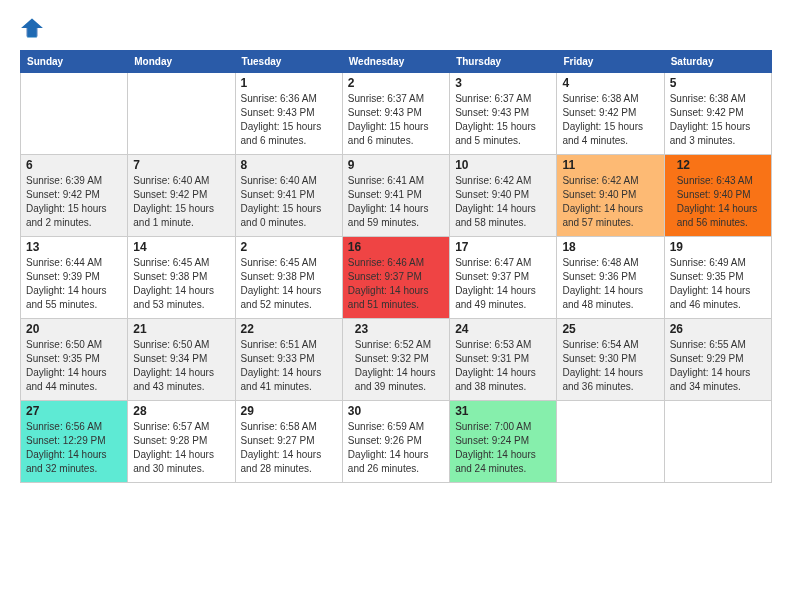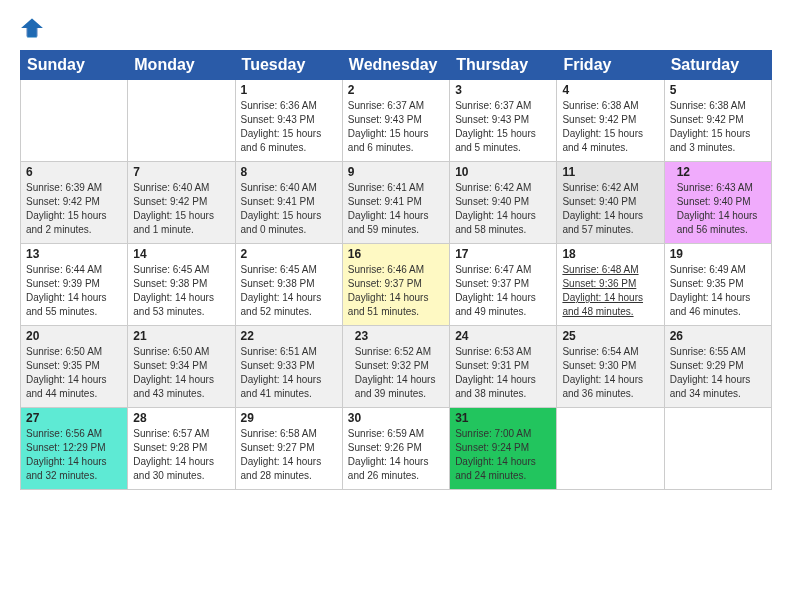--- a/index.html
+++ b/index.html
@@ -56,21 +56,21 @@
     .calendar {
       width: 100%;
       border-collapse: collapse;
       font-size: 10px;
     }
     .calendar th {
       background: #2a5ba8;
       color: #fff;
       text-align: left;
       padding: 5px 6px;
-      font-size: 16px;
+      font-size: 10px;
       font-weight: bold;
       border: 1px solid #2a5ba8;
     }
     .calendar td {
       border: 1px solid #ccc;
       vertical-align: top;
       padding: 3px 5px;
       width: calc(100% / 7);
       height: 82px;
       background: #fff;
@@ -201,28 +201,28 @@
 Daylight: 14 hours
 and 59 minutes.</div>
           </td>
           <td style="background: rgb(240, 240, 240);">
             <span class="day-number">10</span>
             <div class="day-info" style="white-space: pre-line;">Sunrise: 6:42 AM
 Sunset: 9:40 PM
 Daylight: 14 hours
 and 58 minutes.</div>
           </td>
-          <td style="background: #e5e5e5;">
+          <td style="background: #fdba74;">
             <span class="day-number">11</span>
             <div class="day-info" style="white-space: pre-line;">Sunrise: 6:42 AM
 Sunset: 9:40 PM
 Daylight: 14 hours
 and 57 minutes.</div>
           </td>
-          <td style="background: #f0abfc; padding-left: 12px;">
+          <td style="background: #f97316; padding-left: 12px;">
             <span class="day-number">12</span>
             <div class="day-info" style="white-space: pre-line;">Sunrise: 6:43 AM
 Sunset: 9:40 PM
 Daylight: 14 hours
 and 56 minutes.</div>
           </td>
         </tr>
         <tr>
           <td style="background: rgb(255, 255, 255);">
             <span class="day-number">13</span>
@@ -238,37 +238,37 @@
 Daylight: 14 hours
 and 53 minutes.</div>
           </td>
           <td style="background: rgb(255, 255, 255);">
             <span class="day-number">2</span>
             <div class="day-info" style="white-space: pre-line;">Sunrise: 6:45 AM
 Sunset: 9:38 PM
 Daylight: 14 hours
 and 52 minutes.</div>
           </td>
-          <td style="background: #fef9c3;">
+          <td style="background: #ef4444;">
             <span class="day-number">16</span>
             <div class="day-info" style="white-space: pre-line;">Sunrise: 6:46 AM
 Sunset: 9:37 PM
 Daylight: 14 hours
 and 51 minutes.</div>
           </td>
           <td style="background: rgb(255, 255, 255);">
             <span class="day-number">17</span>
             <div class="day-info" style="white-space: pre-line;">Sunrise: 6:47 AM
 Sunset: 9:37 PM
 Daylight: 14 hours
 and 49 minutes.</div>
           </td>
           <td style="background: rgb(255, 255, 255);">
             <span class="day-number">18</span>
-            <div class="day-info" style="white-space: pre-line; text-decoration: underline;">Sunrise: 6:48 AM
+            <div class="day-info" style="white-space: pre-line;">Sunrise: 6:48 AM
 Sunset: 9:36 PM
 Daylight: 14 hours
 and 48 minutes.</div>
           </td>
           <td style="background: rgb(255, 255, 255);">
             <span class="day-number">19</span>
             <div class="day-info" style="white-space: pre-line;">Sunrise: 6:49 AM
 Sunset: 9:35 PM
 Daylight: 14 hours
 and 46 minutes.</div>
@@ -347,21 +347,21 @@
 Daylight: 14 hours
 and 28 minutes.</div>
           </td>
           <td style="background: rgb(255, 255, 255);">
             <span class="day-number">30</span>
             <div class="day-info" style="white-space: pre-line;">Sunrise: 6:59 AM
 Sunset: 9:26 PM
 Daylight: 14 hours
 and 26 minutes.</div>
           </td>
-          <td style="background: #22c55e;">
+          <td style="background: #86efac;">
             <span class="day-number">31</span>
             <div class="day-info" style="white-space: pre-line;">Sunrise: 7:00 AM
 Sunset: 9:24 PM
 Daylight: 14 hours
 and 24 minutes.</div>
           </td>
           <td class="empty-cell"></td>
           <td class="empty-cell"></td>
         </tr>
       </tbody>

